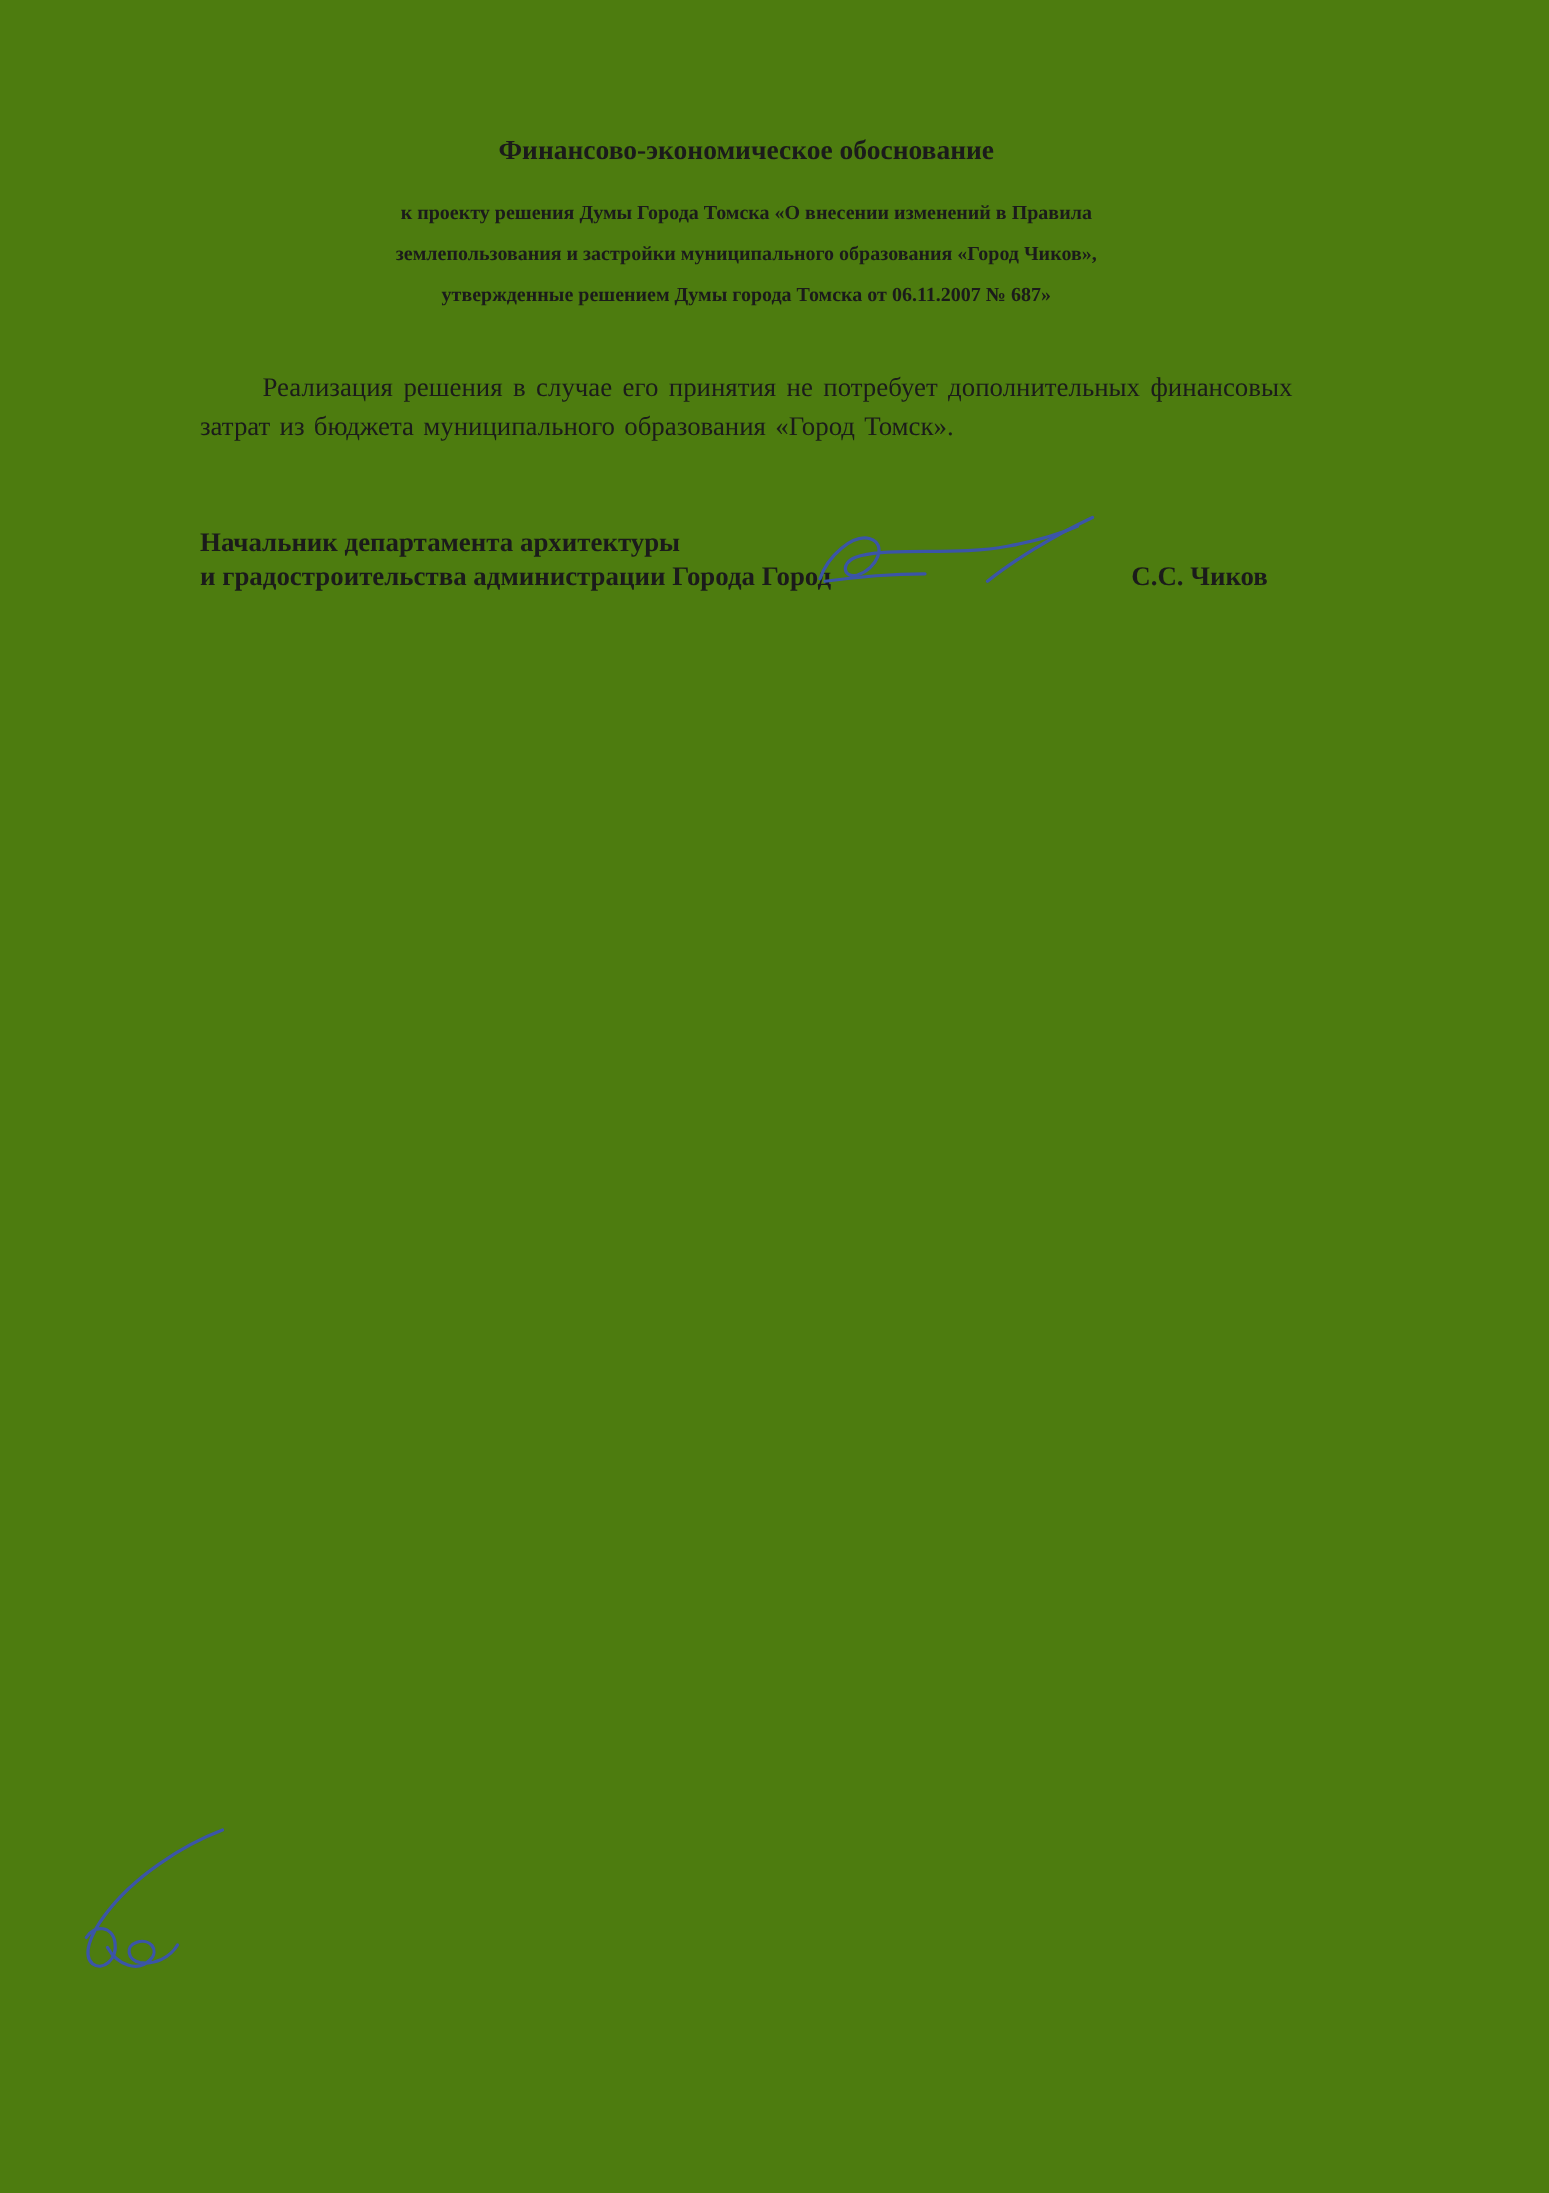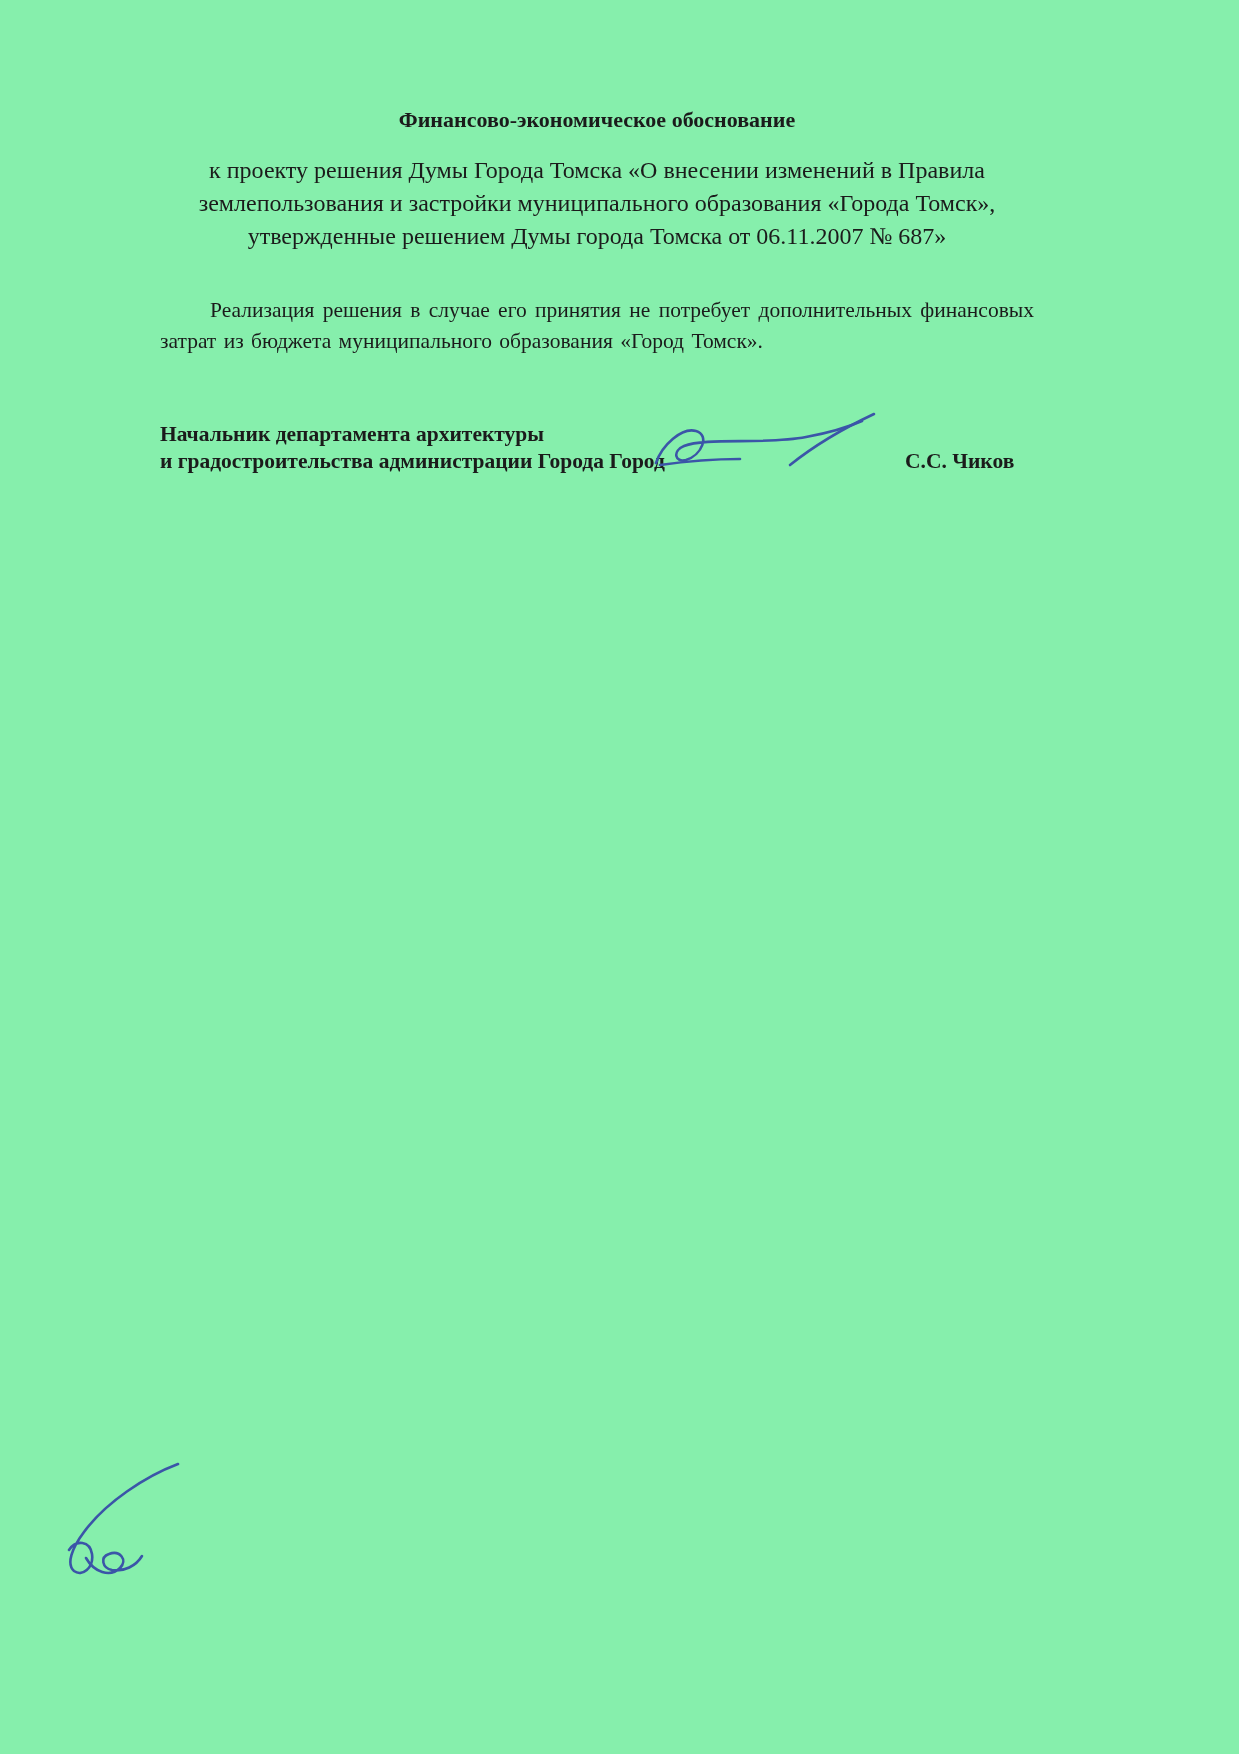--- a/index.html
+++ b/index.html
@@ -5,40 +5,41 @@
   html, body {
     margin: 0;
     padding: 0;
     background: #e8e8e8;
   }
   .page {
     position: relative;
     width: 1239px;
     height: 1754px;
     margin: 0 auto;
-    background: #86efac;
+    background: #4d7c0f;
     font-family: "Liberation Serif", serif;
     color: #1b1b1b;
     overflow: hidden;
   }
   .content {
     padding: 106px 205px 0 160px;
   }
   .doc-title {
     text-align: center;
     font-weight: bold;
     font-size: 22px;
     line-height: 28px;
     margin: 0;
   }
   .doc-subtitle {
     margin-top: 20px;
     text-align: center;
-    font-size: 24px;
+    font-size: 16px;
     line-height: 33px;
+    font-weight: bold;
   }
   .body-par {
     margin-top: 42px;
     font-size: 21.5px;
     line-height: 31px;
     text-align: justify;
     text-indent: 50px;
     word-spacing: 2px;
   }
   .sig-block {
@@ -77,21 +78,21 @@
 </head>
 <body>
 
 <div class="page">
   <div class="content">
 
     <p class="doc-title">Финансово-экономическое обоснование</p>
 
     <div class="doc-subtitle">
       <div>к проекту решения Думы Города Томска «О внесении изменений в Правила</div>
-      <div>землепользования и застройки муниципального образования «Города Томск»,</div>
+      <div>землепользования и застройки муниципального образования «Город Чиков»,</div>
       <div>утвержденные решением Думы города Томска от 06.11.2007 № 687»</div>
     </div>
 
     <p class="body-par">Реализация решения в случае его принятия не потребует дополнительных финансовых затрат из бюджета муниципального образования «Город Томск».</p>
 
     <div class="sig-block">
       <div class="sig-left">
         <div>Начальник департамента архитектуры</div>
         <div>и градостроительства администрации Города Город</div>
       </div>

